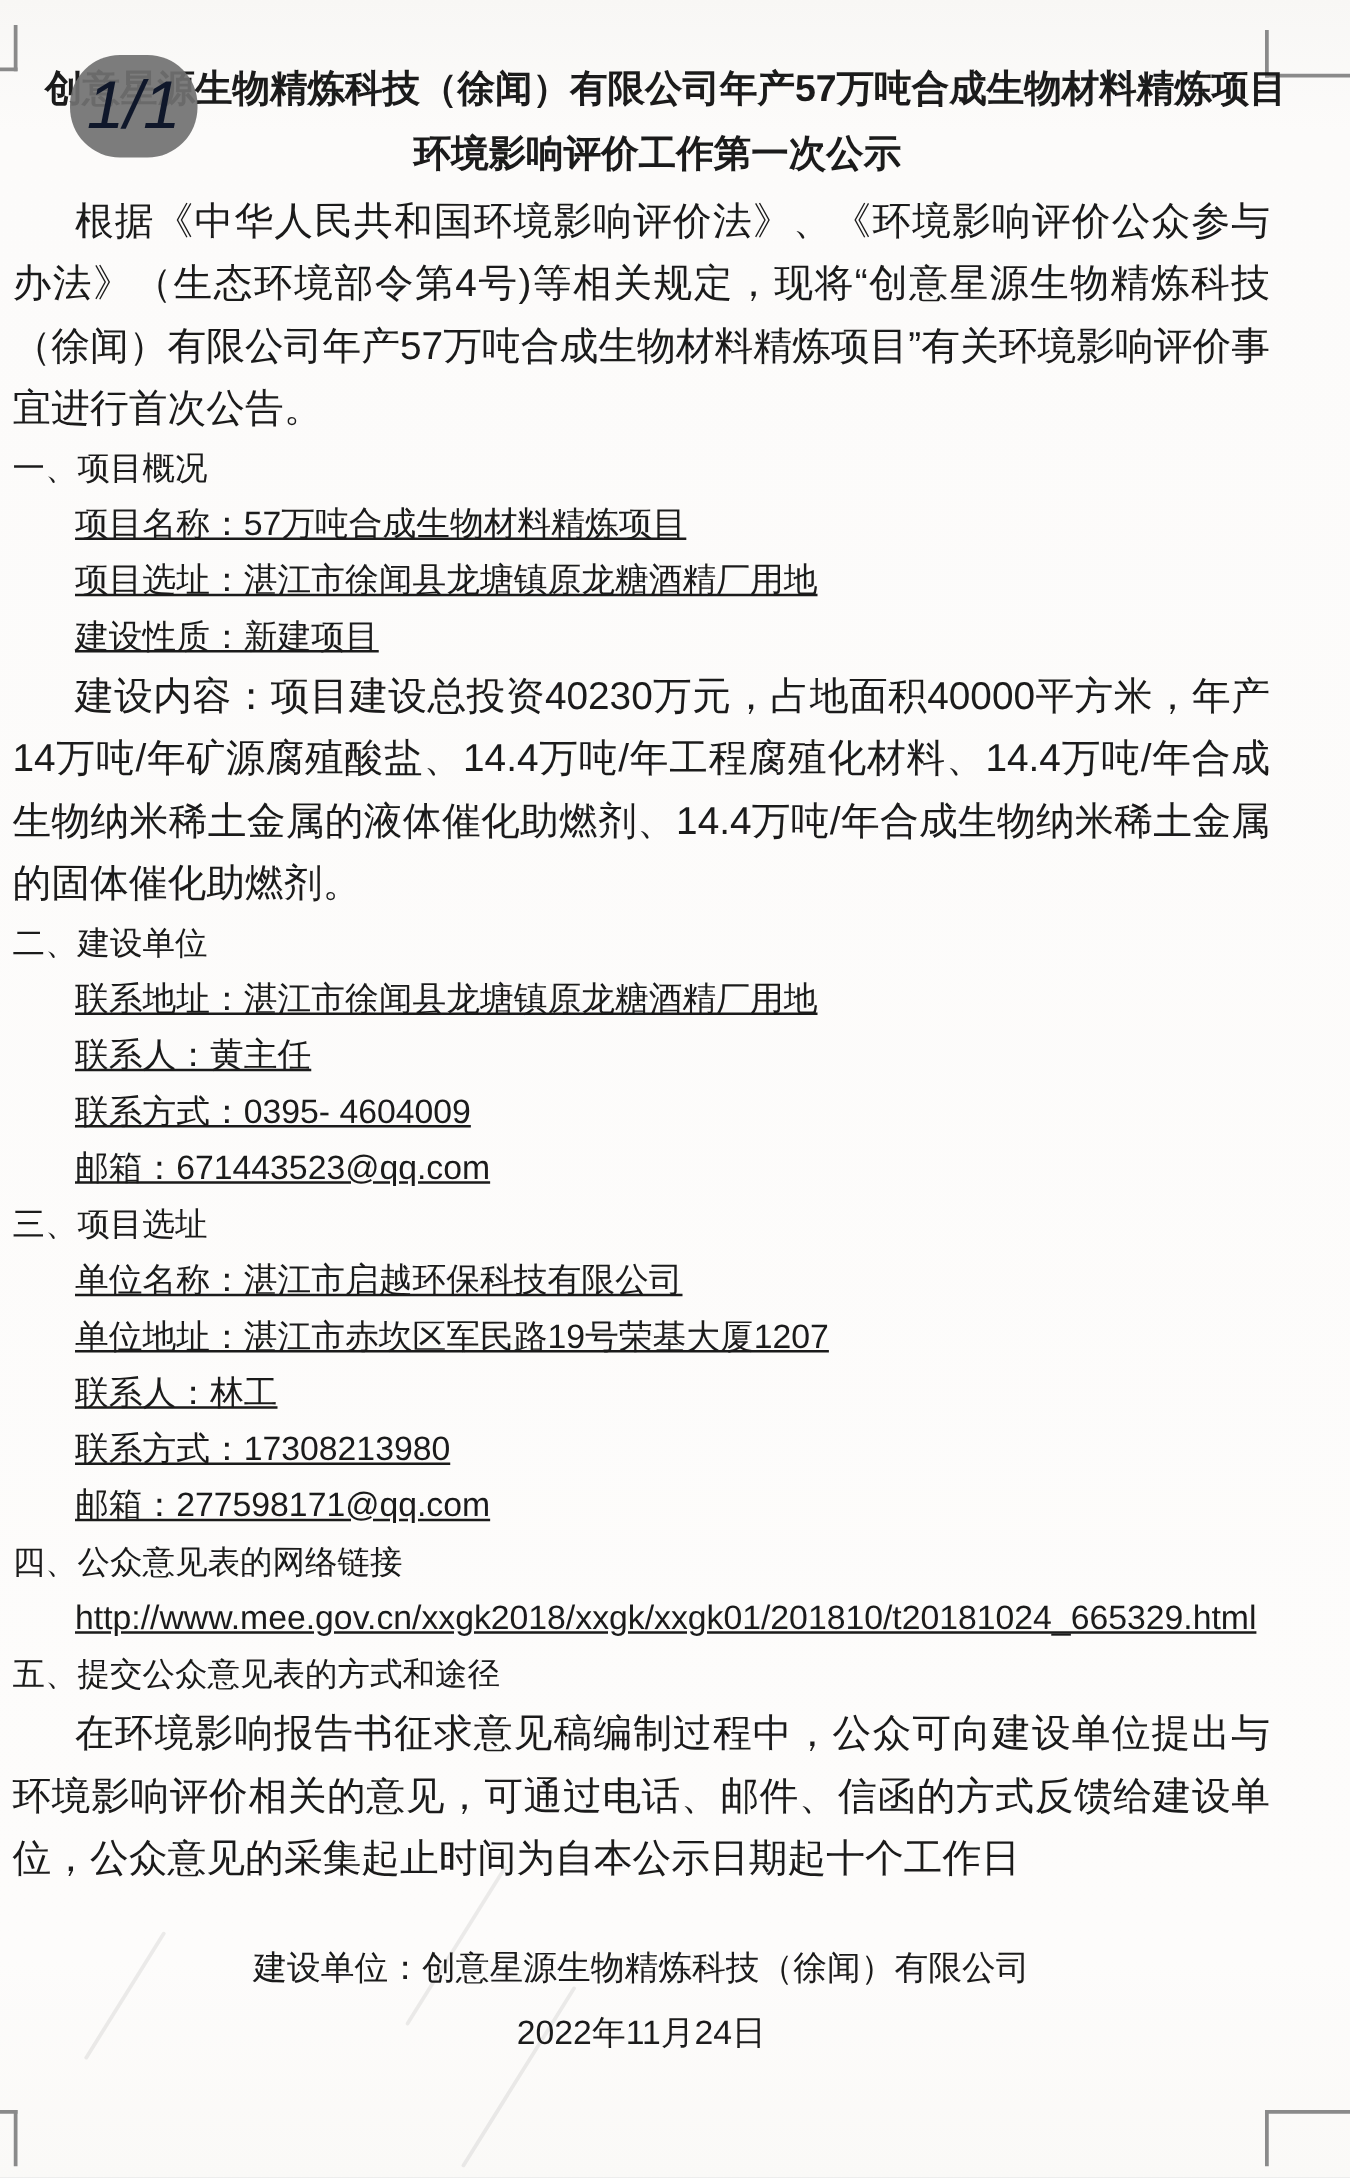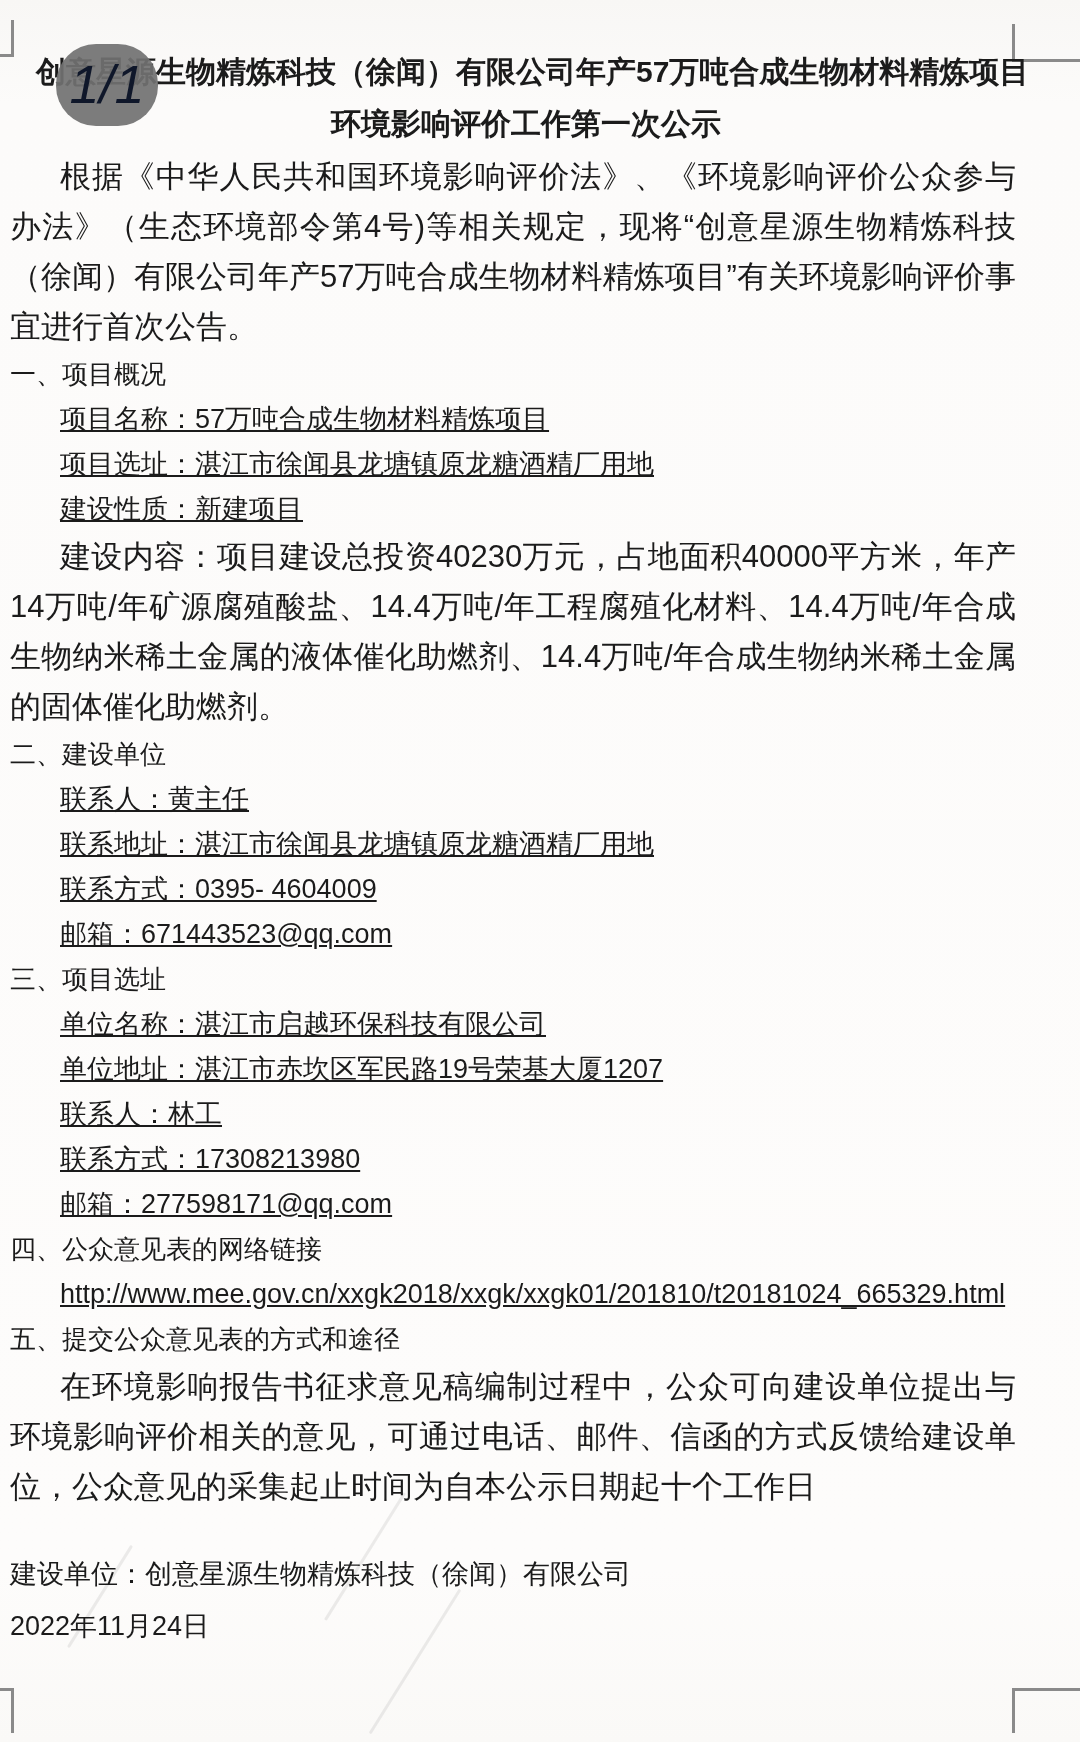--- a/index.html
+++ b/index.html
@@ -9,21 +9,21 @@
     overflow:hidden;color:#1b1b1b;
     font-family:"Liberation Sans","DejaVu Sans",sans-serif;
   }
   .content{position:absolute;inset:0;padding:46px 64px 0 10px;box-sizing:border-box;}
   .title{margin:0 0 2px 26px;font-size:30px;font-weight:700;line-height:52px;text-align:center;}
   .tline{display:block;white-space:nowrap;}
   .para{margin:0;font-size:31px;line-height:50px;text-align:justify;text-justify:inter-ideograph;text-indent:50px;}
   .heading{font-size:26px;font-weight:400;line-height:45px;white-space:nowrap;}
   .row{font-size:27px;line-height:45px;padding-left:50px;white-space:nowrap;text-decoration:underline;}
   .url{font-size:27px;}
-  .closing{margin-top:36px;text-align:left;font-size:27px;line-height:52px;}
+  .closing{margin-top:36px;text-align:center;font-size:27px;line-height:52px;}
   .closing div{white-space:nowrap;}
   
   .badge{
     position:absolute;left:56px;top:44px;width:102px;height:82px;
     background:rgba(113,113,113,0.92);border-radius:40px;
     color:#0f172a;font-size:54px;font-style:italic;font-weight:500;
     display:flex;align-items:center;justify-content:center;padding-bottom:2px;box-sizing:border-box;
   }
   
   .crop{position:absolute;border:0 solid #8a8a8a;}
@@ -60,22 +60,22 @@
 
     <p class="para">根据《中华人民共和国环境影响评价法》、《环境影响评价公众参与办法》（生态环境部令第4号)等相关规定，现将“创意星源生物精炼科技（徐闻）有限公司年产57万吨合成生物材料精炼项目”有关环境影响评价事宜进行首次公告。</p>
 
     <div class="heading">一、项目概况</div>
     <div class="row">项目名称：57万吨合成生物材料精炼项目</div>
     <div class="row">项目选址：湛江市徐闻县龙塘镇原龙糖酒精厂用地</div>
     <div class="row">建设性质：新建项目</div>
     <p class="para">建设内容：项目建设总投资40230万元，占地面积40000平方米，年产14万吨/年矿源腐殖酸盐、14.4万吨/年工程腐殖化材料、14.4万吨/年合成生物纳米稀土金属的液体催化助燃剂、14.4万吨/年合成生物纳米稀土金属的固体催化助燃剂。</p>
 
     <div class="heading">二、建设单位</div>
+    <div class="row">联系地址：湛江市徐闻县龙塘镇原龙糖酒精厂用地</div>
     <div class="row">联系人：黄主任</div>
-    <div class="row">联系地址：湛江市徐闻县龙塘镇原龙糖酒精厂用地</div>
     <div class="row">联系方式：0395- 4604009</div>
     <div class="row">邮箱：671443523@qq.com</div>
 
     <div class="heading">三、项目选址</div>
     <div class="row">单位名称：湛江市启越环保科技有限公司</div>
     <div class="row">单位地址：湛江市赤坎区军民路19号荣基大厦1207</div>
     <div class="row">联系人：林工</div>
     <div class="row">联系方式：17308213980</div>
     <div class="row">邮箱：277598171@qq.com</div>
 

